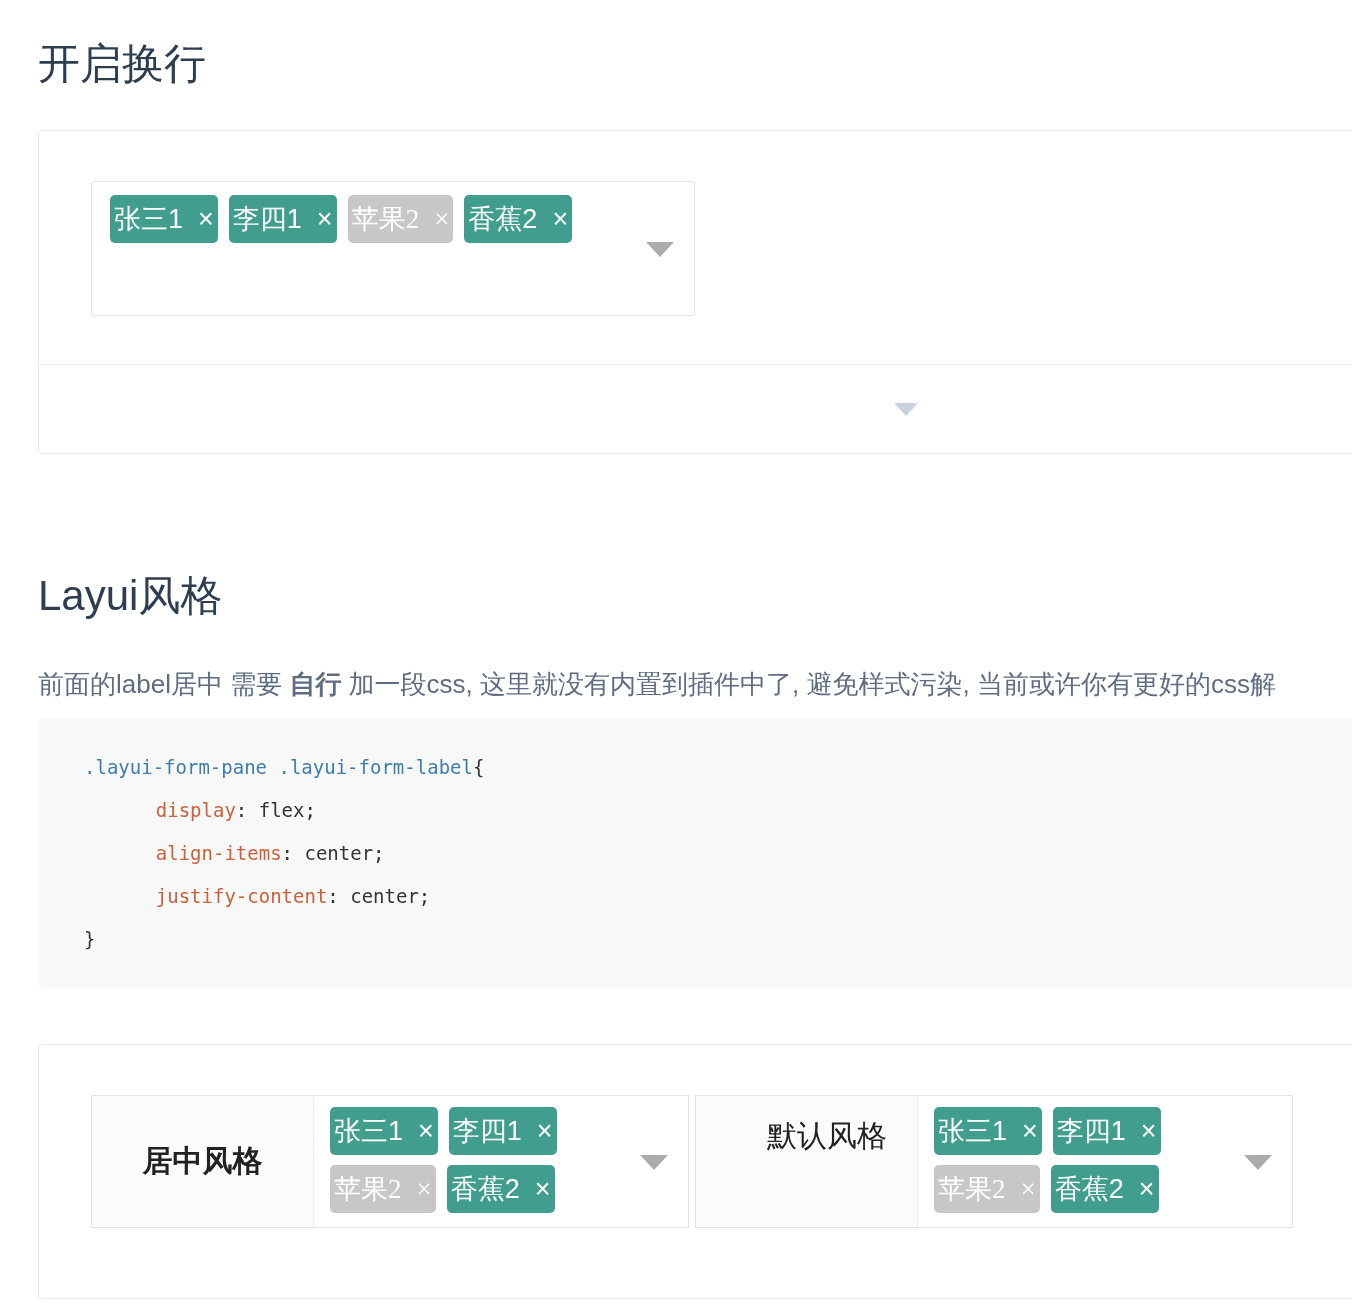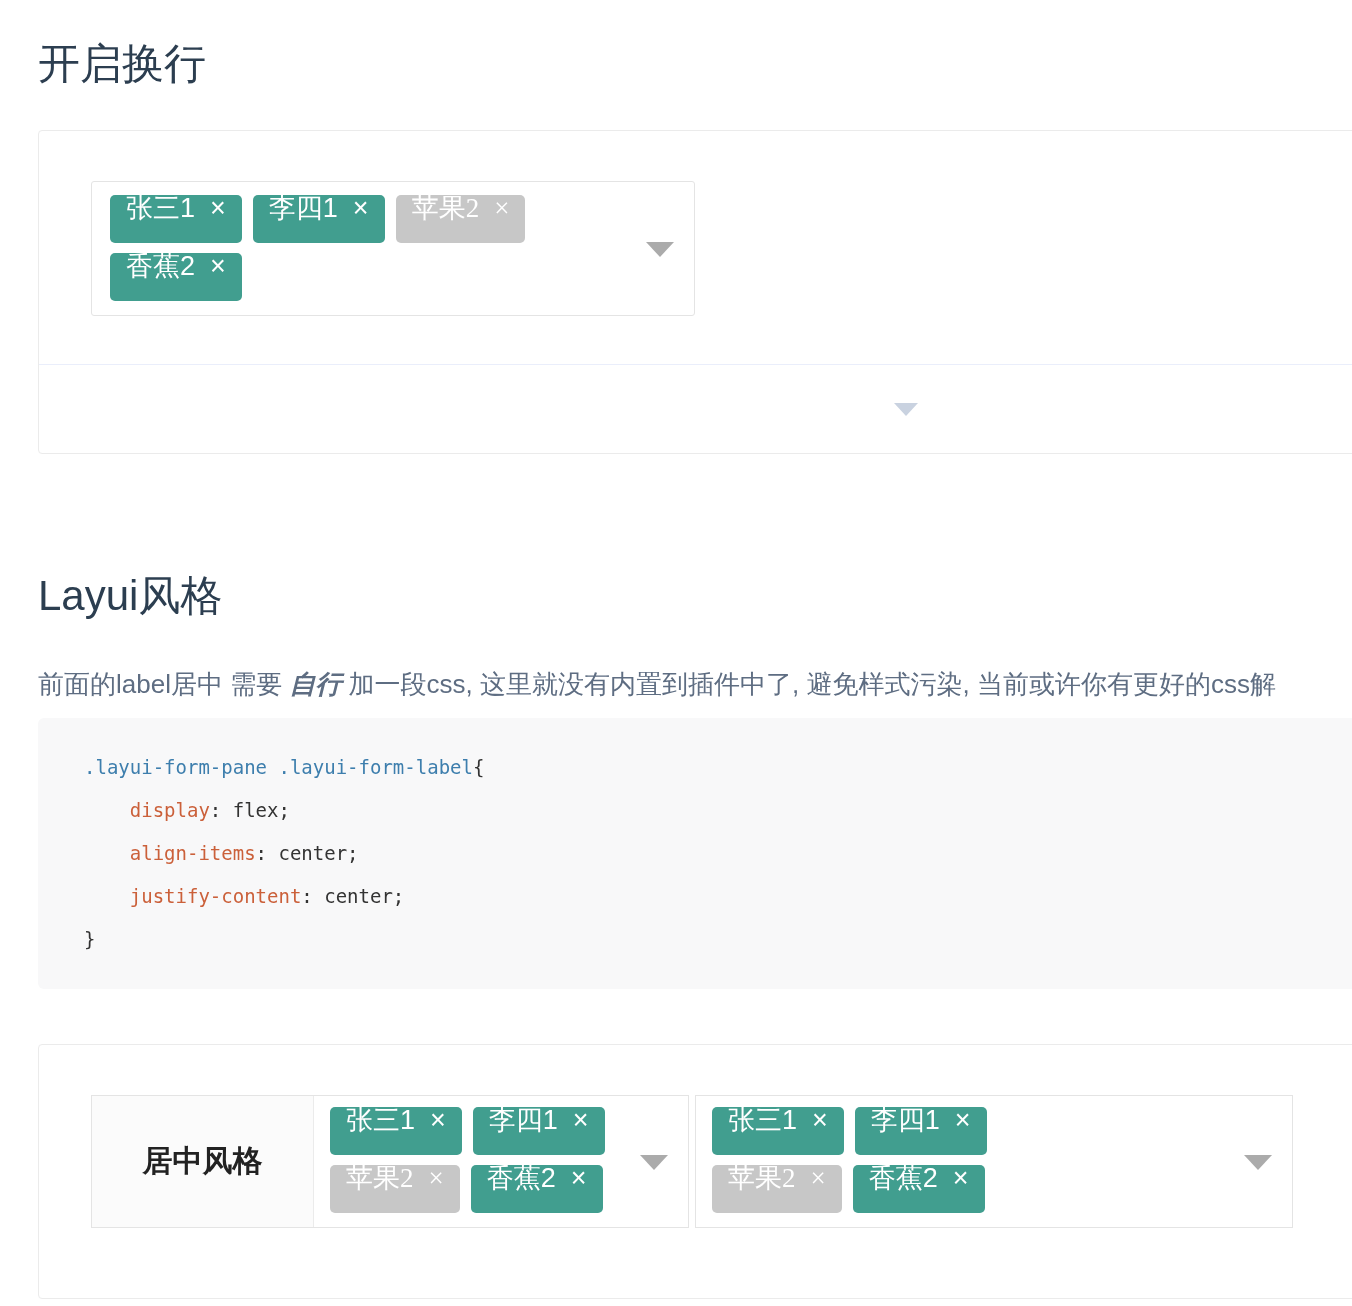--- a/index.html
+++ b/index.html
@@ -36,52 +36,52 @@
   .xm-select{
     position:relative;box-sizing:border-box;background:#fff;
     border:1px solid var(--c-select-border);border-radius:3px;
     padding:13px 18px;cursor:pointer;
   }
   .xm-select.top{width:604px;min-height:135px;}
   .tag-wrap{display:flex;flex-wrap:wrap;gap:10px 11px;align-content:flex-start;}
   .tag-wrap.wide{width:520px;}
   .tag-wrap.narrow{width:300px;}
   .tag{
-    display:inline-flex;box-sizing:border-box;
-    height:48px;padding:0 16px;border-radius:5px;
+    display:inline-flex;align-items:center;box-sizing:border-box;
+    height:48px;padding:0 4px;border-radius:5px;
     background:var(--c-accent);color:#fff;font-size:27px;line-height:1;
     white-space:nowrap;
   }
   .tag.disabled{background:var(--c-tag-disabled);font-family:Liberation Serif, serif;}
   .tag-text{margin-right:15px;}
   .tag-x{font-size:27px;line-height:1;cursor:pointer;}
   .select-caret{
     position:absolute;right:20px;top:50%;margin-top:-7px;width:0;height:0;
     border:14px solid transparent;border-bottom:0;
     border-top:15px solid var(--c-select-caret);
   }
 
   
   .desc{
     margin:48px 0 0 0;font-size:26px;line-height:32px;color:var(--c-body-text);
     white-space:nowrap;
   }
-  .desc strong{font-weight:bold;font-style:italic;}
+  .desc strong{font-weight:bold;}
 
   
   .code-block{
     margin:18px 0 0 0;width:1736px;box-sizing:border-box;
     background:var(--c-code-bg);border-radius:6px;
     padding:28px 46px;
     font-family:"DejaVu Sans Mono","Liberation Mono",monospace;
     font-size:19px;line-height:43px;color:var(--c-code-plain);
   }
   .code-line{white-space:pre;}
   .tok-selector{color:var(--c-code-selector);}
-  .tok-property{color:var(--c-code-property);}
+  .tok-property{color:var(--c-code-property);margin-left:26px;}
   .tok-plain{color:var(--c-code-plain);}
 
   
   .demo-block.demo2{margin-top:55px;padding:50px 52px 70px 52px;border-radius:4px;}
   .form-row{display:flex;gap:6px;}
   .form-item{
     display:flex;width:598px;box-sizing:border-box;
     border:1px solid var(--c-select-border);background:#fff;
   }
   .form-label{
@@ -157,20 +157,21 @@
               <span class="tag">
                 <span class="tag-text">香蕉2</span>
                 <span class="tag-x">×</span>
               </span>
             </div>
           <i class="select-caret"></i>
         </div>
       </div>
 
       <div class="form-item">
+        <div class="form-label default">默认风格</div>
         <div class="xm-select">
           <div class="tag-wrap narrow">
               <span class="tag">
                 <span class="tag-text">张三1</span>
                 <span class="tag-x">×</span>
               </span>
               <span class="tag">
                 <span class="tag-text">李四1</span>
                 <span class="tag-x">×</span>
               </span>

